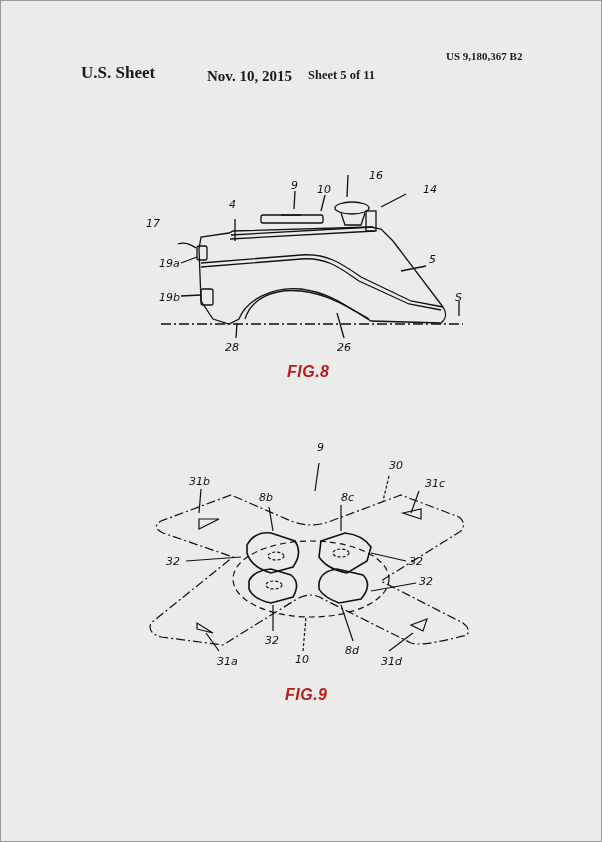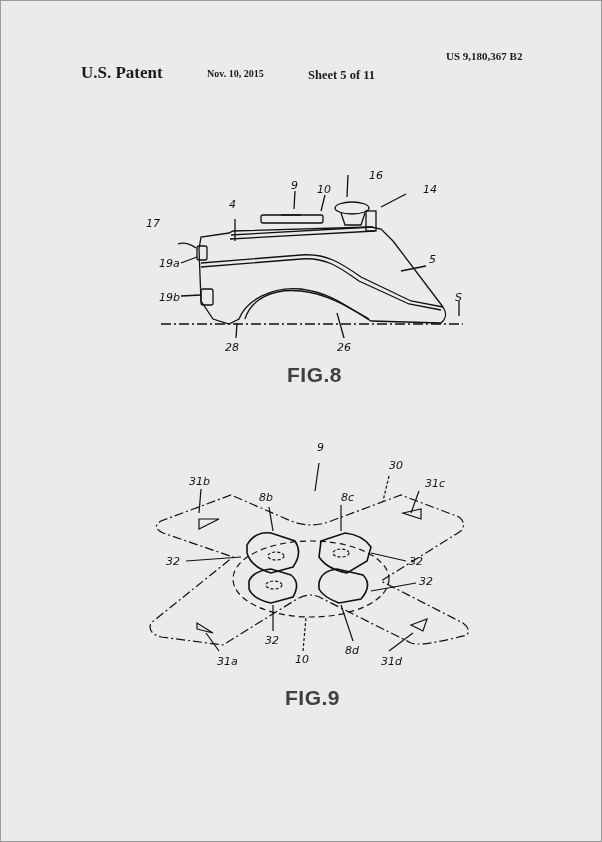--- a/index.html
+++ b/index.html
@@ -1,32 +1,32 @@
 <!DOCTYPE html>
 <html><head>
 <meta charset="utf-8">
 <style>
   html,body{margin:0;padding:0;}
   body{width:602px;height:842px;background:#e9e9e7;overflow:hidden;position:relative;}
   .sheet{position:absolute;left:0;top:0;width:600px;height:840px;border:1px solid #9a9a9a;background:#ebebe9;}
   .hdr{position:absolute;top:64px;font-family:"Liberation Serif",serif;font-weight:bold;color:#1a1a1a;}
   .hdr-title{left:80px;font-size:17px;top:62px;}
-  .hdr-date{left:206px;font-size:10px;top:67px;font-family:Liberation Serif, serif;}
+  .hdr-date{left:206px;font-size:15px;top:67px;font-family:Liberation Serif, serif;}
   .hdr-sheet{left:307px;font-size:12.5px;top:67px;}
   .hdr-num{left:445px;font-size:11px;top:49px;}
-  .figlabel{position:absolute;font-family:"Liberation Sans",sans-serif;font-weight:bold;font-size:21px;color:#404040;letter-spacing:0.5px;}
+  .figlabel{position:absolute;font-family:"Liberation Sans",sans-serif;font-weight:bold;font-size:16px;color:#b91c1c;letter-spacing:0.5px;font-style:italic;}
   svg{position:absolute;left:0;top:0;}
   .ref{font-family:"DejaVu Sans",sans-serif;font-style:italic;font-size:11px;fill:#111;}
 </style>
 </head>
 <body>
 
 <div class="sheet">
 
-  <div class="hdr hdr-title">U.S. Patent</div>
+  <div class="hdr hdr-title">U.S. Sheet</div>
   <div class="hdr hdr-date">Nov. 10, 2015</div>
   <div class="hdr hdr-sheet">Sheet 5 of 11</div>
   <div class="hdr hdr-num">US 9,180,367 B2</div>
 
   <svg width="602" height="842" viewBox="0 0 602 842">
     <g fill="none" stroke="#111" stroke-width="1.3">
 
       <line x1="160" y1="323" x2="462" y2="323" stroke-dasharray="10,3,2,3"></line>
 
       <path d="M228,232 L200,236 L198,248 L200,300 L212,318 L228,323 L238,318 C245,300 270,285 300,288 C330,292 345,305 370,320 L440,322 C445,318 446,312 442,306 L392,240 L380,228 L370,226 L232,230 Z"></path>

